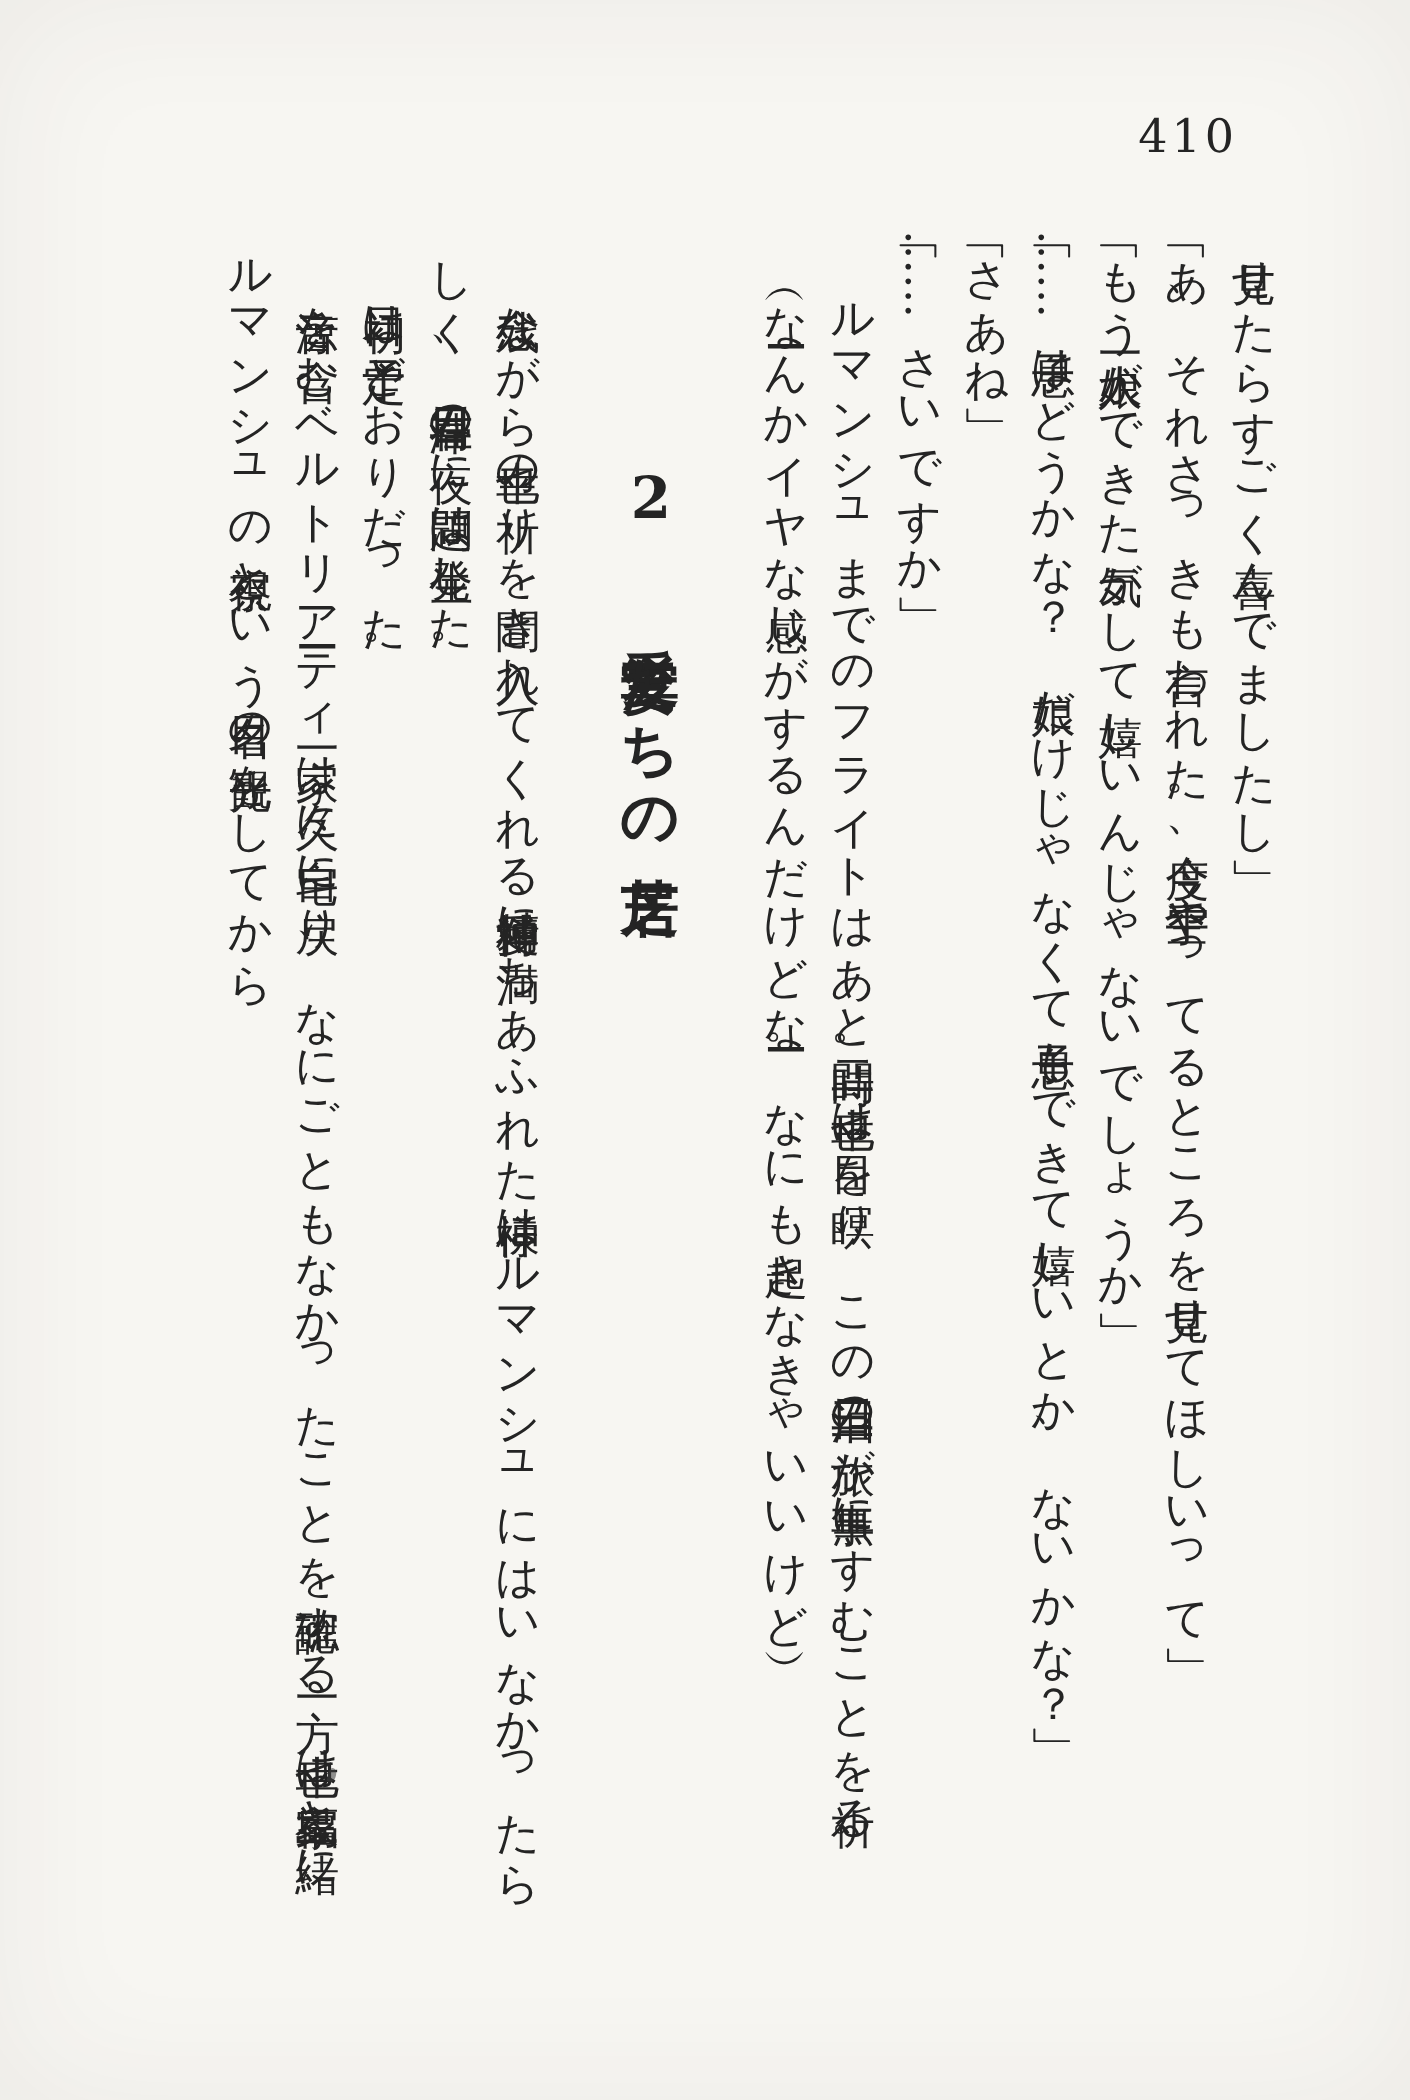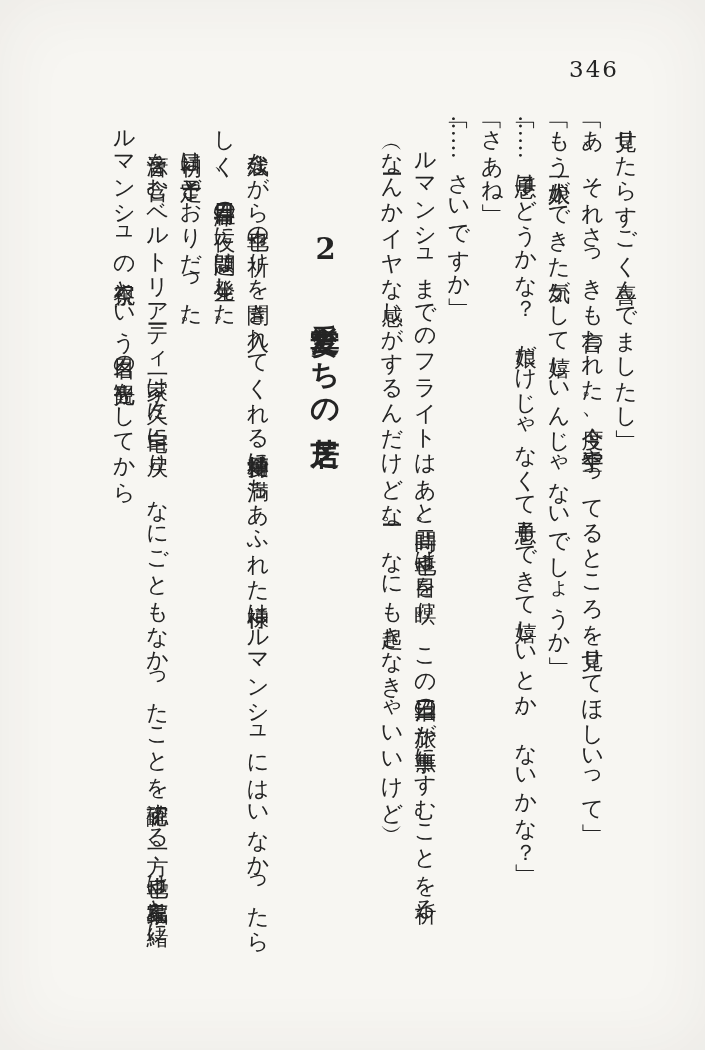--- a/index.html
+++ b/index.html
@@ -65,21 +65,21 @@
     height: 7px;
     border-radius: 50% 50% 50% 0;
     background: rgba(60,60,60,0.55);
     transform: rotate(12deg);
   }
 </style>
 </head>
 <body>
 
 <div class="page" style="--page-bg: #f7f6f2; --ink: #242424;">
-  <div class="page-number">346</div>
+  <div class="page-number">410</div>
 
   <div class="vertical-text">
       <p class="para">見せたらすごく喜んでましたし」</p>
       <p class="para">「あ、それさっきも言われた。今度、空手やってるところを見せてほしいって」</p>
       <p class="para">「もう一人娘ができた気がして嬉しいんじゃないでしょうか」</p>
       <p class="para">「……息子はどうかな？　娘だけじゃなくて息子もできて嬉しいとか、ないかな？」</p>
       <p class="para">「さあね」</p>
       <p class="para">「……さいですか」</p>
       <p class="para indent">ルマンシュまでのフライトはあと二時間。幸也は目を瞑り、この二泊三日の旅が無事にすむことを祈る。</p>
       <p class="para indent">（なーんかイヤな感じがするんだけどなー。なにも起きなきゃいいけど）</p>

